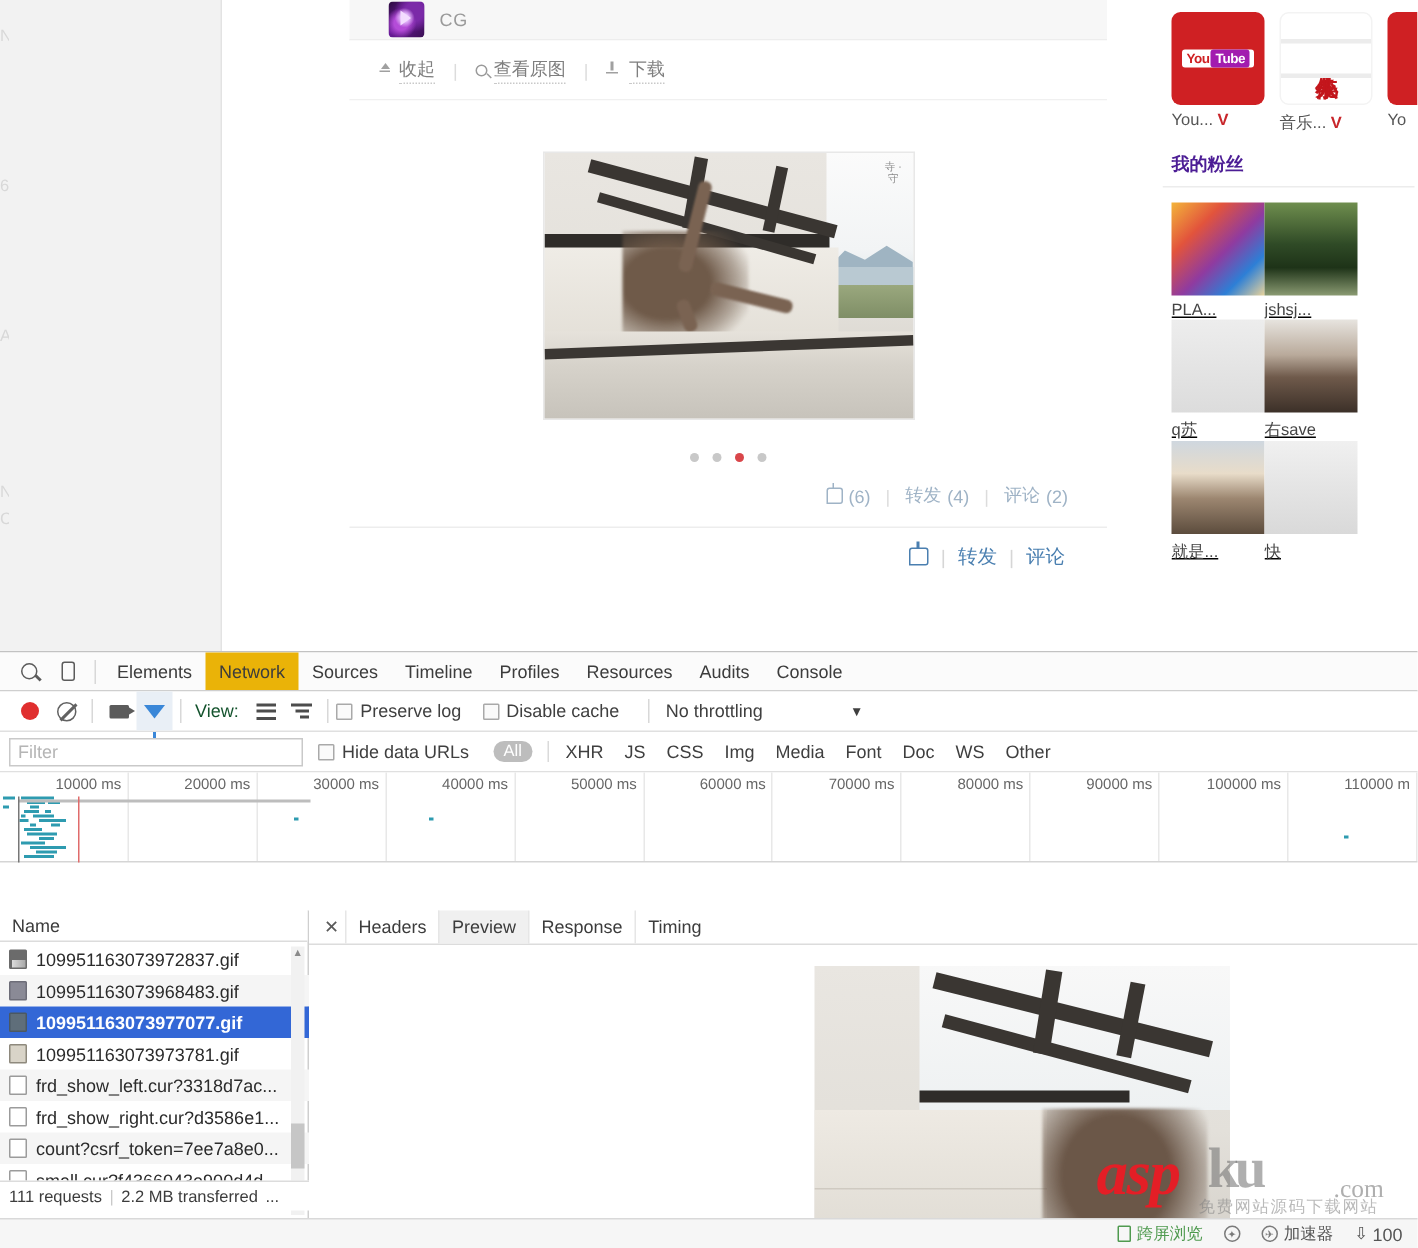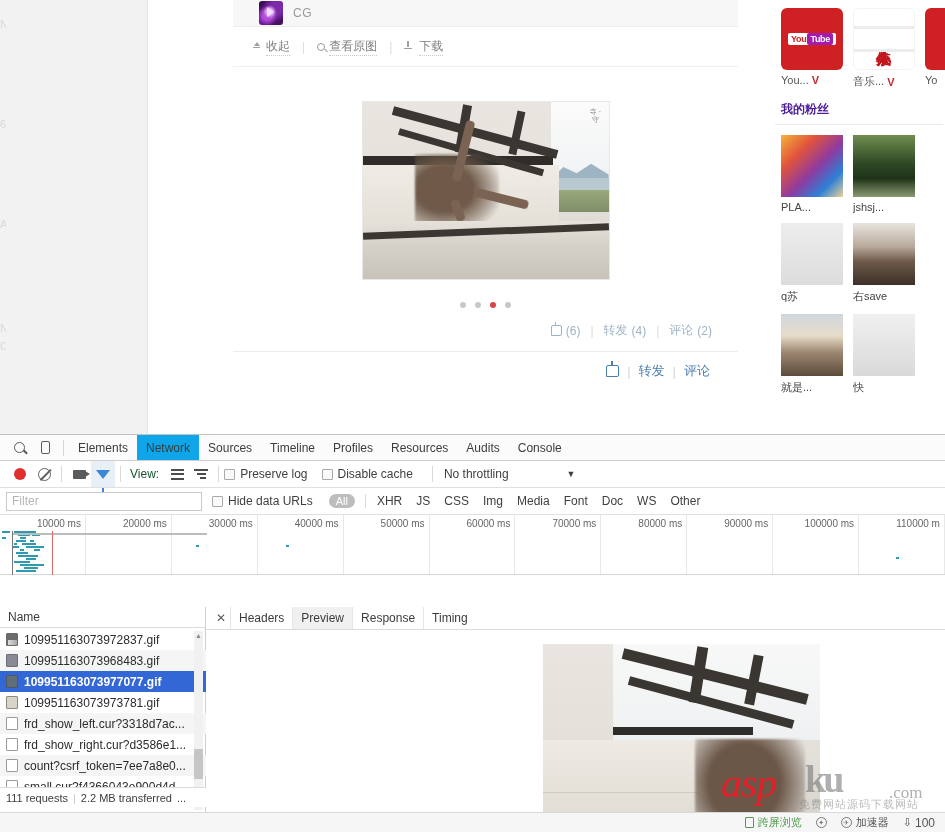--- a/index.html
+++ b/index.html
@@ -192,21 +192,21 @@
   .tile-cap {
     font-size:11px; color:#555; margin-top:4px; display:flex; align-items:center; gap:3px;
     white-space:nowrap; overflow:hidden;
   }
   .v-badge { color:#c8262b; font-weight:bold; font-size:11px; }
 
   .side-title {
     font-size:12px; font-weight:bold; color:#4c1d95; padding: 12px 0 6px 6px;
     border-bottom:1px solid #ececec; margin-right:2px;
   }
-  .fan-grid { display:flex; flex-wrap:wrap; gap:10px; padding: 10px 0 0 6px; }
+  .fan-grid { display:flex; flex-wrap:wrap; padding: 10px 0 0 6px; text-decoration: underline; }
   .fan { width:62px; }
   .fan-img { width:62px; height:62px; overflow:hidden; }
   .fan-cap { font-size:11px; color:#444; margin-top:4px; white-space:nowrap; overflow:hidden; }
   .ph-a { background: linear-gradient(135deg,#f3b43a 0%,#e2543c 28%,#8f3ba0 55%,#2d7fd6 78%,#e9d39a 100%); }
   .ph-b { background: linear-gradient(180deg,#6f8e4e 0%,#2f4a26 45%,#1e3318 70%,#8a9a72 100%); }
   .ph-c { background: linear-gradient(180deg,#ededed,#dcdcdc); }
   .ph-d { background: linear-gradient(180deg,#e7e4df 0%,#b9aa9b 38%,#6f5a4b 62%,#3c3028 100%); }
   .ph-e { background: linear-gradient(180deg,#cfd7df 0%,#e8dcc9 35%,#9c8670 62%,#5c4c3d 100%); }
   .ph-f { background: linear-gradient(180deg,#f0f0f0,#d9d9d9); }
 
@@ -224,21 +224,21 @@
     width:26px; height:25px; display:flex; align-items:center; justify-content:center;
   }
   .mag { width:11px; height:11px; border:1.6px solid #5b5b5b; border-radius:50%; position:relative; }
   .mag::after { content:""; position:absolute; left:8px; top:8px; width:5px; height:1.6px; background:#5b5b5b; transform:rotate(45deg); }
   .dev-phone { width:9px; height:13px; border:1.4px solid #5b5b5b; border-radius:2px; }
   .vdiv { width:1px; height:16px; background:#d8d8d8; margin:0 5px; }
   .dt-tab {
     font-size:12px; color:#3c3c3c; padding:0 9px; height:25px;
     display:flex; align-items:center; cursor:default;
   }
-  .dt-tab.active { background:#0ea5e9; }
+  .dt-tab.active { background:#eab308; }
 
   .dt-toolbar {
     height:27px; display:flex; align-items:center; gap:0; padding-left:8px;
     border-bottom:1px solid #e0e0e0; background:#fff; font-size:12px; color:#444;
   }
   .rec-dot { width:12px; height:12px; border-radius:50%; background:#e02f2f; }
   .clr {
     width:13px; height:13px; border:1.5px solid #616161; border-radius:50%; position:relative;
   }
   .clr::after {
@@ -382,21 +382,21 @@
     background: radial-gradient(ellipse at 45% 40%, #6b5748 0 42%, rgba(107,87,72,.4) 68%, rgba(107,87,72,0) 82%);
     filter: blur(1px);
   }
   .prev-wall { position:absolute; left:0; top:96px; width:155px; height:104px; background:linear-gradient(180deg,#eeeae3,#ddd9d1); }
   .prev-line { position:absolute; left:0; top:148px; width:155px; height:1px; background:#cfcac1; }
 
   .aspku {
     position:absolute; right:6px; bottom:20px; width:226px; height:56px; pointer-events:none;
   }
   .aspku .asp {
-    position:absolute; left:8px; top:2px; font-size:42px; font-weight:normal; font-style:italic;
+    position:absolute; left:18px; top:2px; font-size:42px; font-weight:bold; font-style:italic;
     color:#e41e26; font-family:"Liberation Serif", serif; letter-spacing:-1px;
   }
   .aspku .ku {
     position:absolute; left:92px; top:0px; font-size:38px; font-weight:bold;
     color:rgba(110,110,110,.55); font-family:"Liberation Serif", serif; letter-spacing:-3px;
   }
   .aspku .com {
     position:absolute; left:176px; top:26px; font-size:17px; color:rgba(110,110,110,.55);
     font-family:"Liberation Serif", serif;
   }

